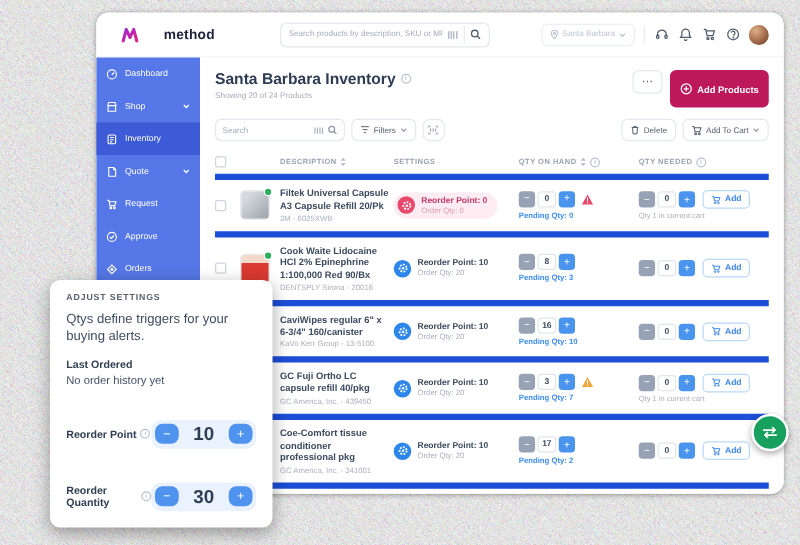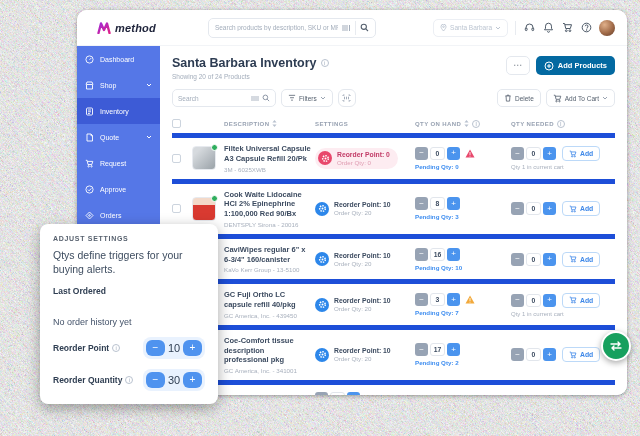--- a/index.html
+++ b/index.html
@@ -8,21 +8,21 @@
 
   .noise-layer { position:absolute; left:0; top:0; z-index:0; }
 
   
   .app { position:absolute; left:77px; top:10px; width:550px; height:385px; background:#fff;
          border-radius:10px; z-index:2; overflow:hidden; box-shadow:0 1px 4px rgba(0,0,0,.35); }
 
   
   .hd { position:absolute; left:0; top:0; right:0; height:36px; display:flex; align-items:center;
         padding:0 12px; background:#fff; border-bottom:1px solid #f2f4f7; }
-  .logo { display:flex; align-items:center; gap:4px; margin-left:8px;font-style:italic; }
+  .logo { display:flex; align-items:center; gap:20px; margin-left:8px; }
   .logo-text { font-size:11px; font-weight:bold; color:#20253c; letter-spacing:.2px; }
   .hsearch { display:flex; align-items:center; width:168px; height:20px; border:1px solid #e4e8ee;
              border-radius:5px; margin-left:52px; padding:0 6px; gap:4px; background:#fff; }
   .hsearch input { flex:1; border:none; outline:none; font-size:6.5px; color:#55606e; min-width:0;
                    font-family:"Liberation Sans",sans-serif; }
   .hsearch input::placeholder { color:#a3adbb; }
   .hd-right { margin-left:auto; display:flex; align-items:center; gap:7px; }
   .locpill { display:flex; align-items:center; gap:3px; height:18px; padding:0 6px;
              border:1px solid #eceff4; border-radius:5px; color:#bcc5d1; font-size:6.5px; }
   .hdiv { width:1px; height:14px; background:#e8ebf0; }
@@ -40,21 +40,21 @@
 
   
   .main { position:absolute; left:83px; top:36px; right:0; bottom:0; background:#fff; padding:10px 12px 8px 12px;
           display:flex; flex-direction:column; }
   .pgrow { display:flex; align-items:flex-start; }
   .ptitle { font-size:12.5px; font-weight:bold; color:#2d3c52; display:flex; align-items:center; gap:4px; }
   .psub { font-size:6.5px; color:#a3adbb; margin-top:3px; }
   .pgbtns { margin-left:auto; display:flex; gap:6px; }
   .morebtn { width:24px; height:19px; border:1px solid #e4e8ee; border-radius:5px; background:#fff;
              color:#55606e; font-size:9px; line-height:17px; text-align:center; cursor:pointer; }
-  .addprod { height:19px; border:none; border-radius:5px; background:#0369a1; color:#fff; font-weight:bold;
+  .addprod { height:30px; border:none; border-radius:5px; background:#be185d; color:#fff; font-weight:bold;
              font-size:7.5px; padding:0 8px; display:flex; align-items:center; gap:4px; cursor:pointer; }
 
   .tbar { display:flex; align-items:center; margin-top:9px; gap:5px; }
   .tsearch { display:flex; align-items:center; width:104px; height:18px; border:1px solid #e4e8ee;
              border-radius:5px; padding:0 5px; gap:3px; }
   .tsearch input { flex:1; border:none; outline:none; font-size:6.5px; min-width:0; color:#55606e;
                    font-family:"Liberation Sans",sans-serif; }
   .tsearch input::placeholder { color:#a3adbb; }
   .tbtn { display:flex; align-items:center; gap:3px; height:18px; border:1px solid #e4e8ee; border-radius:5px;
           background:#fff; padding:0 6px; font-size:6.5px; color:#55606e; cursor:pointer; }
@@ -105,27 +105,27 @@
   .fab { position:absolute; left:601px; top:331px; width:30px; height:30px; border-radius:50%; background:#17A05E;
          border:2px solid #fff; z-index:6; display:flex; align-items:center; justify-content:center;
          box-shadow:0 2px 6px rgba(0,0,0,.35); cursor:pointer; }
 
   
   .card { position:absolute; left:40px; top:224px; width:178px; background:#fff; border-radius:8px; z-index:5;
           box-shadow:0 4px 14px rgba(0,0,0,.35); padding:11px 13px 13px 13px; }
   .c-head { font-size:7px; font-weight:bold; color:#57616e; letter-spacing:.7px; }
   .c-desc { font-size:10.5px; color:#3e4d60; line-height:1.32; margin-top:7px; }
   .c-lo-label { font-size:8.5px; font-weight:bold; color:#2f3e52; margin-top:9px; }
-  .c-lo-val { font-size:9px; color:#44536a; margin-top:21px; }
-  .c-row { display:flex; margin-top:10px; }
+  .c-lo-val { font-size:9px; color:#44536a; margin-top:3px; }
+  .c-row { display:flex; margin-top:27px; }
   .c-label { font-size:8.5px; font-weight:bold; color:#2f3e52; display:flex; align-items:center; gap:3px; }
   .c-step { margin-left:auto; display:flex; align-items:center; background:#E9F2FE; border-radius:8px; padding:3px; }
   .c-sbtn { width:19px; height:16px; border:none; border-radius:6px; background:#4F93EF; color:#fff;
             font-size:10px; line-height:15px; cursor:pointer; padding:0; font-family:"Liberation Sans",sans-serif; }
-  .c-sval { width:18px; text-align:center; font-size:11px; font-weight:normal; color:#2f3e52; }
+  .c-sval { width:40px; text-align:center; font-size:15px; font-weight:bold; color:#2f3e52; }
   .c-update { width:100%; height:25px; margin-top:13px; border:none; border-radius:6px; background:#2C9067;
               color:#fff; font-size:9.5px; font-weight:bold; cursor:pointer; font-family:"Liberation Sans",sans-serif; }
 
   .info-i { width:8px; height:8px; border-radius:50%; border:1px solid #b9c2cf; color:#b9c2cf; font-size:5px;
             line-height:6px; text-align:center; display:inline-block; flex:none; font-style:normal; }
   svg { display:block; }
 </style>
 </head>
 <body>
 
@@ -617,21 +617,21 @@
             <div class="cartnote">Qty 1 in current cart</div>
           </div>
         </div>
 
         <div class="trow prow">
           <span class="cb"></span>
           <span class="thumb t5">
               <i class="badge"></i>
             </span>
           <div>
-            <div class="nm">Coe-Comfort tissue description professional pkg</div>
+            <div class="nm">Coe-Comfort tissue conditioner professional pkg</div>
             <div class="vd">GC America, Inc. - 341001</div>
           </div>
           <div class="setwrap">
             <span class="gearc">
               <svg width="9" height="9" viewBox="0 0 10 10">
                   <circle cx="5" cy="5" r="3.1" fill="none" stroke="#fff" stroke-width="1.7" stroke-dasharray="1.6 1.2"></circle>
                   <circle cx="5" cy="5" r="1.1" fill="#fff"></circle>
                 </svg>
             </span>
             <span>

